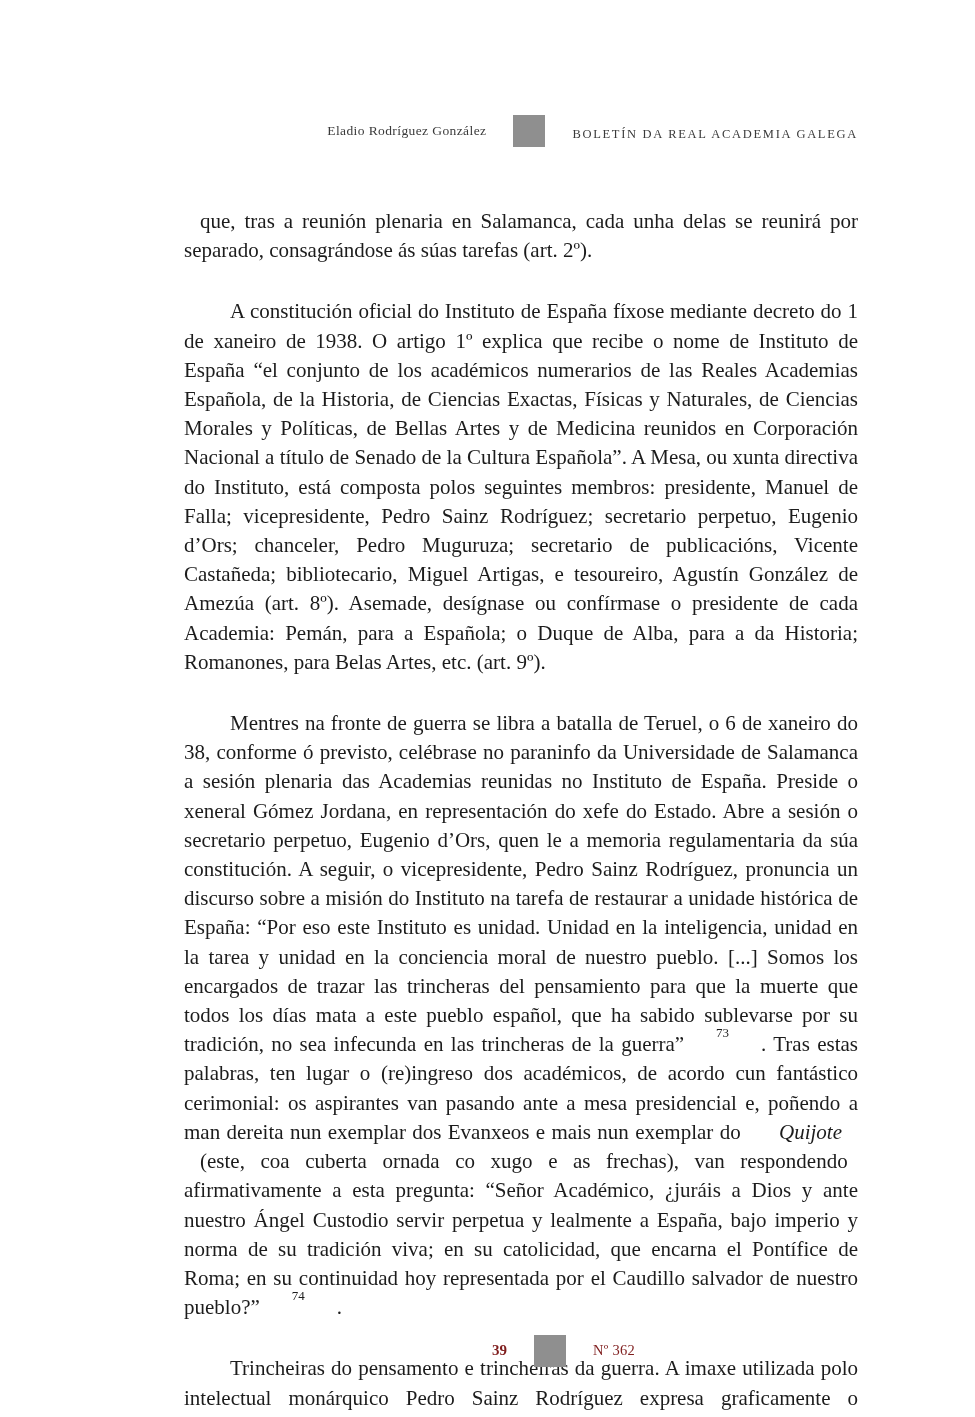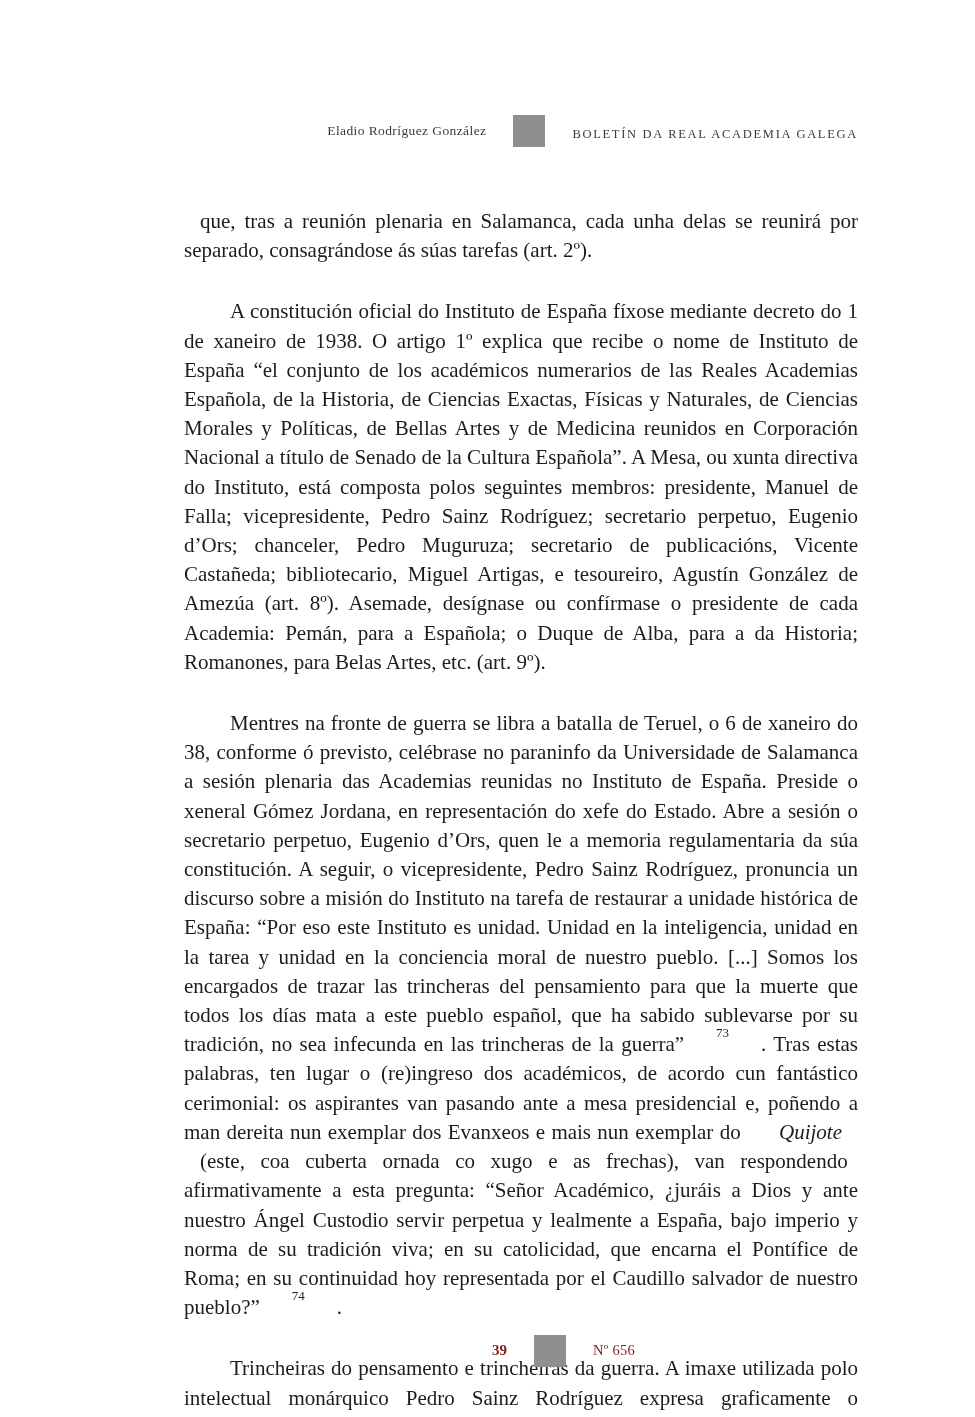--- a/index.html
+++ b/index.html
@@ -101,16 +101,16 @@
   <main class="body-text">
       <p class="para"><span>que, tras a reunión plenaria en Salamanca, cada unha delas se reunirá por separado, consagrándose ás súas tarefas (art. 2º).</span></p>
       <p class="para indent"><span>A constitución oficial do Instituto de España fíxose mediante decreto do 1 de xaneiro de 1938. O artigo 1º explica que recibe o nome de Instituto de España “el conjunto de los académicos numerarios de las Reales Academias Española, de la Historia, de Ciencias Exactas, Físicas y Naturales, de Ciencias Morales y Políticas, de Bellas Artes y de Medicina reunidos en Corporación Nacional a título de Senado de la Cultura Española”. A Mesa, ou xunta directiva do Instituto, está composta polos seguintes membros: presidente, Manuel de Falla; vicepresidente, Pedro Sainz Rodríguez; secretario perpetuo, Eugenio d’Ors; chanceler, Pedro Muguruza; secretario de publicacións, Vicente Castañeda; bibliotecario, Miguel Artigas, e tesoureiro, Agustín González de Amezúa (art. 8º). Asemade, desígnase ou confírmase o presidente de cada Academia: Pemán, para a Española; o Duque de Alba, para a da Historia; Romanones, para Belas Artes, etc. (art. 9º).</span></p>
       <p class="para indent"><span>Mentres na fronte de guerra se libra a batalla de Teruel, o 6 de xaneiro do 38, conforme ó previsto, celébrase no paraninfo da Universidade de Salamanca a sesión plenaria das Academias reunidas no Instituto de España. Preside o xeneral Gómez Jordana, en representación do xefe do Estado. Abre a sesión o secretario perpetuo, Eugenio d’Ors, quen le a memoria regulamentaria da súa constitución. A seguir, o vicepresidente, Pedro Sainz Rodríguez, pronuncia un discurso sobre a misión do Instituto na tarefa de restaurar a unidade histórica de España: “Por eso este Instituto es unidad. Unidad en la inteligencia, unidad en la tarea y unidad en la conciencia moral de nuestro pueblo. [...] Somos los encargados de trazar las trincheras del pensamiento para que la muerte que todos los días mata a este pueblo español, que ha sabido sublevarse por su tradición, no sea infecunda en las trincheras de la guerra”</span><sup>73</sup><span>. Tras estas palabras, ten lugar o (re)ingreso dos académicos, de acordo cun fantástico cerimonial: os aspirantes van pasando ante a mesa presidencial e, poñendo a man dereita nun exemplar dos Evanxeos e mais nun exemplar do </span><em>Quijote</em><span> (este, coa cuberta ornada co xugo e as frechas), van respondendo afirmativamente a esta pregunta: “Señor Académico, ¿juráis a Dios y ante nuestro Ángel Custodio servir perpetua y lealmente a España, bajo imperio y norma de su tradición viva; en su catolicidad, que encarna el Pontífice de Roma; en su continuidad hoy representada por el Caudillo salvador de nuestro pueblo?”</span><sup>74</sup><span>.</span></p>
       <p class="para indent"><span>Trincheiras do pensamento e trincheiras da guerra. A imaxe utilizada polo intelectual monárquico Pedro Sainz Rodríguez expresa graficamente o obxectivo do Instituto de España: os civís unidos ós militares sublevados queren mostrar, ante si mesmos e ante os ollos do mundo, que a zona nacionalista, aínda que protagonista dunha sublevación militar, ten unha personalidade cultural e que non faltan nela escritores, pensadores e homes de estudio. Os inspiradores do Instituto queren manifestar que a España nacionalista non é sinónimo de barbarie, senón ó contrario: mentres a España republicana suprime as academias, institucións culturais seculares, a España sublevada ocúpase de</span></p>
     </main>
 
   <footer class="page-footer">
     <span class="page-number">39</span>
     <span class="v-divider"></span>
-    <span class="issue">Nº 656</span>
+    <span class="issue">Nº 362</span>
   </footer>
 
 </div>
 
 </body></html>

